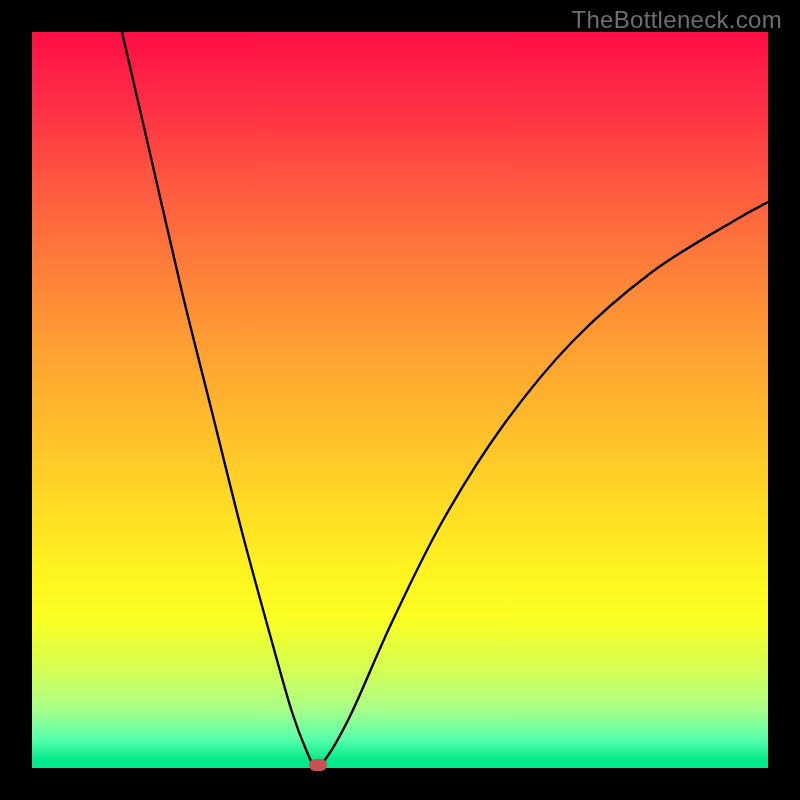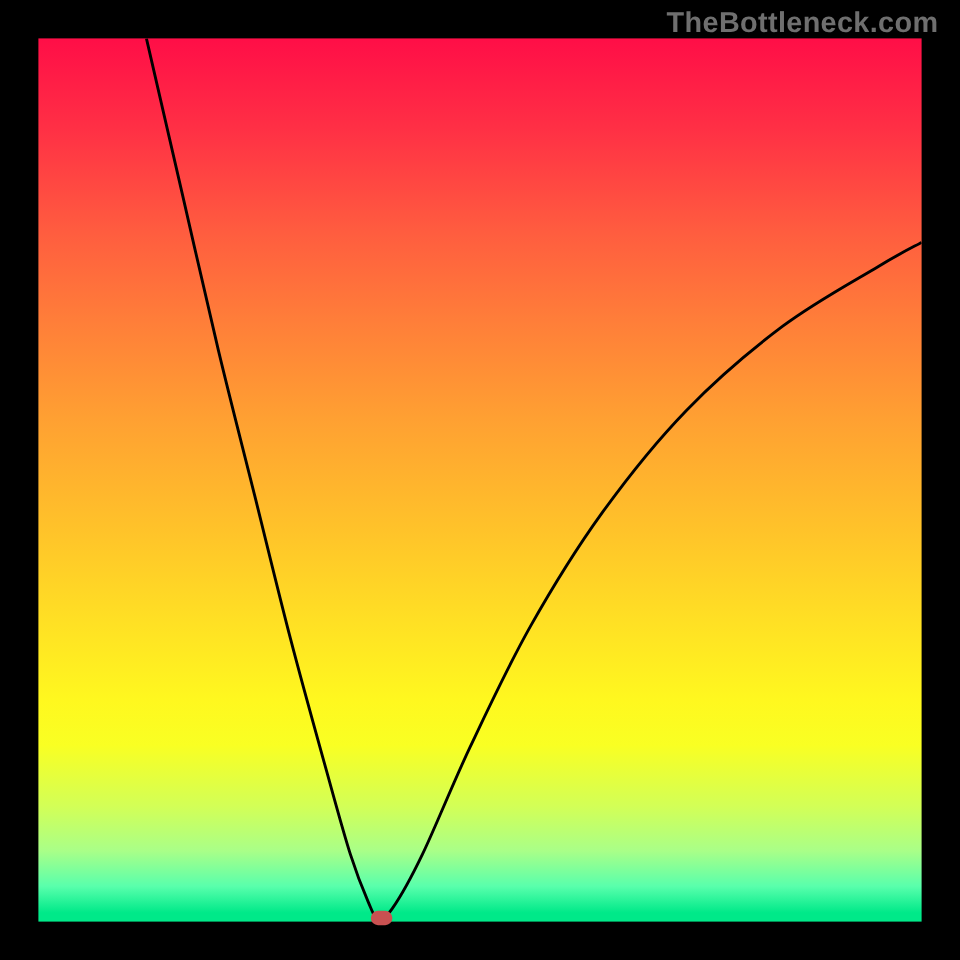--- a/index.html
+++ b/index.html
@@ -34,21 +34,21 @@
       #00e989 99%,
       #00e989 100%
     );
   }
   .watermark {
     position: absolute;
     top: 6px;
     right: 18px;
     color: #6f6f6f;
     font-size: 24px;
-    font-weight: 700;
+    font-weight: 400;
     letter-spacing: 0.3px;
     user-select: none;
   }
   svg.curve {
     position: absolute;
     left: 0;
     top: 0;
     width: 736px;
     height: 736px;
   }

